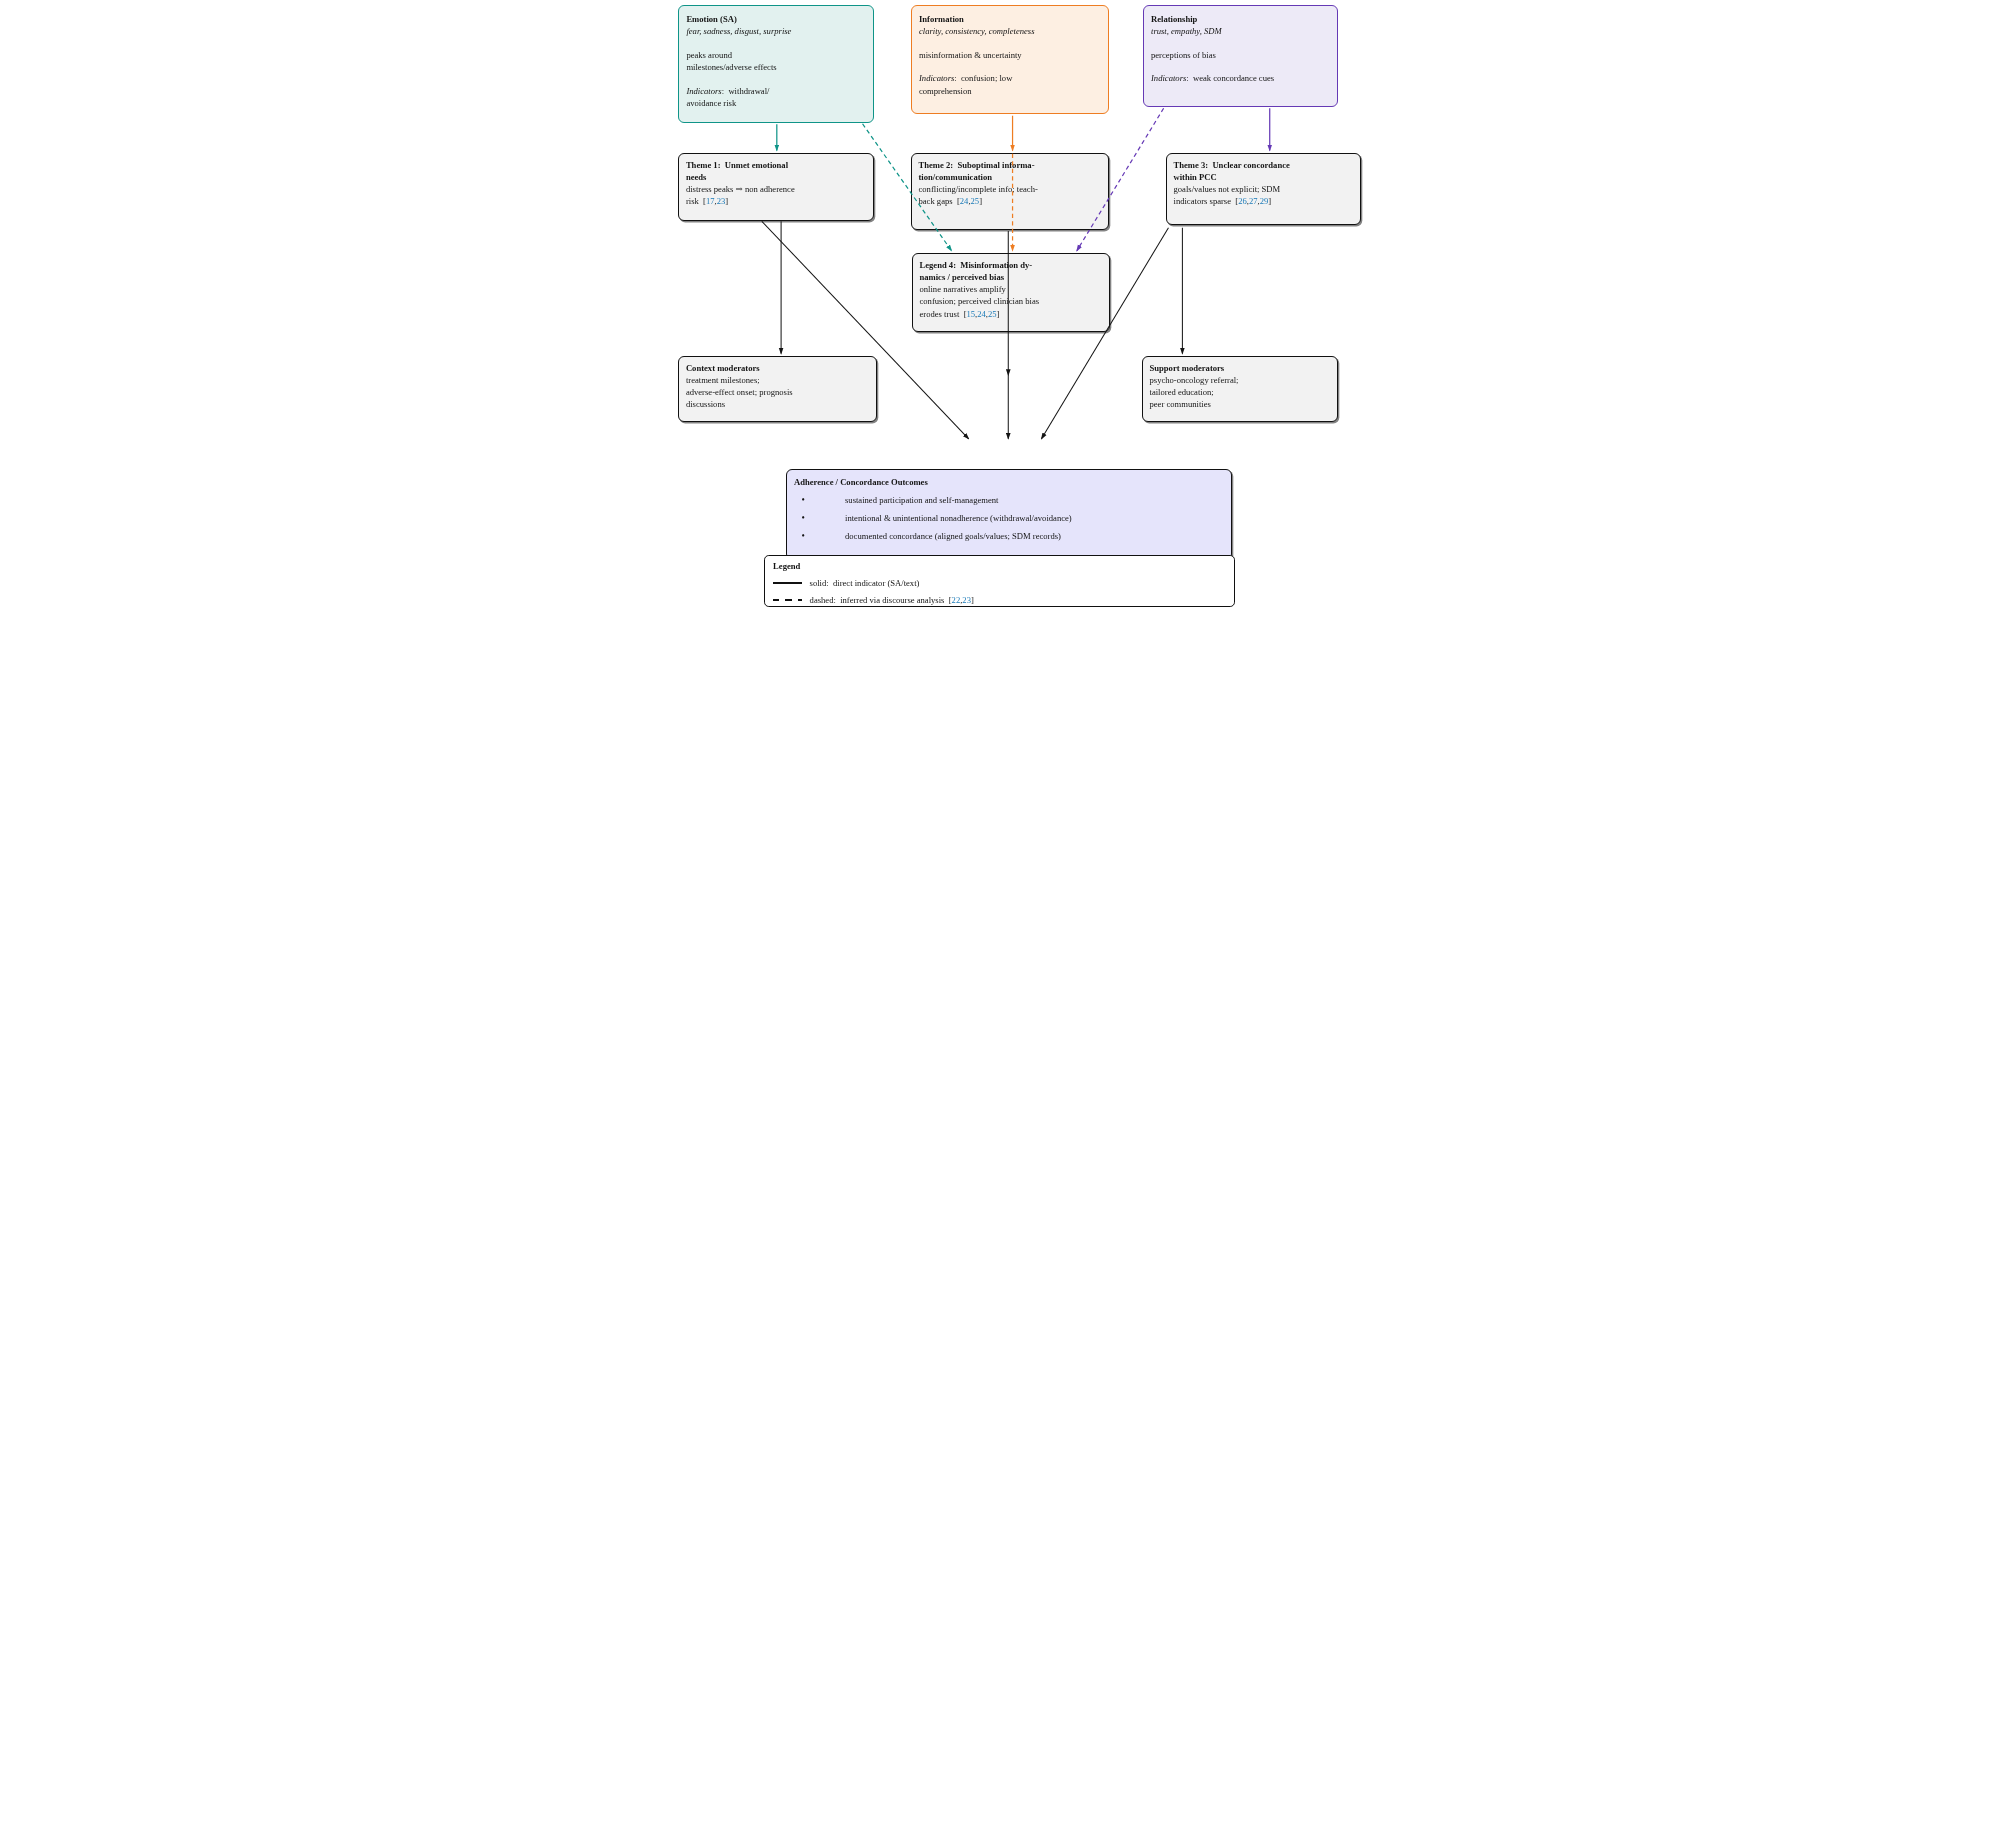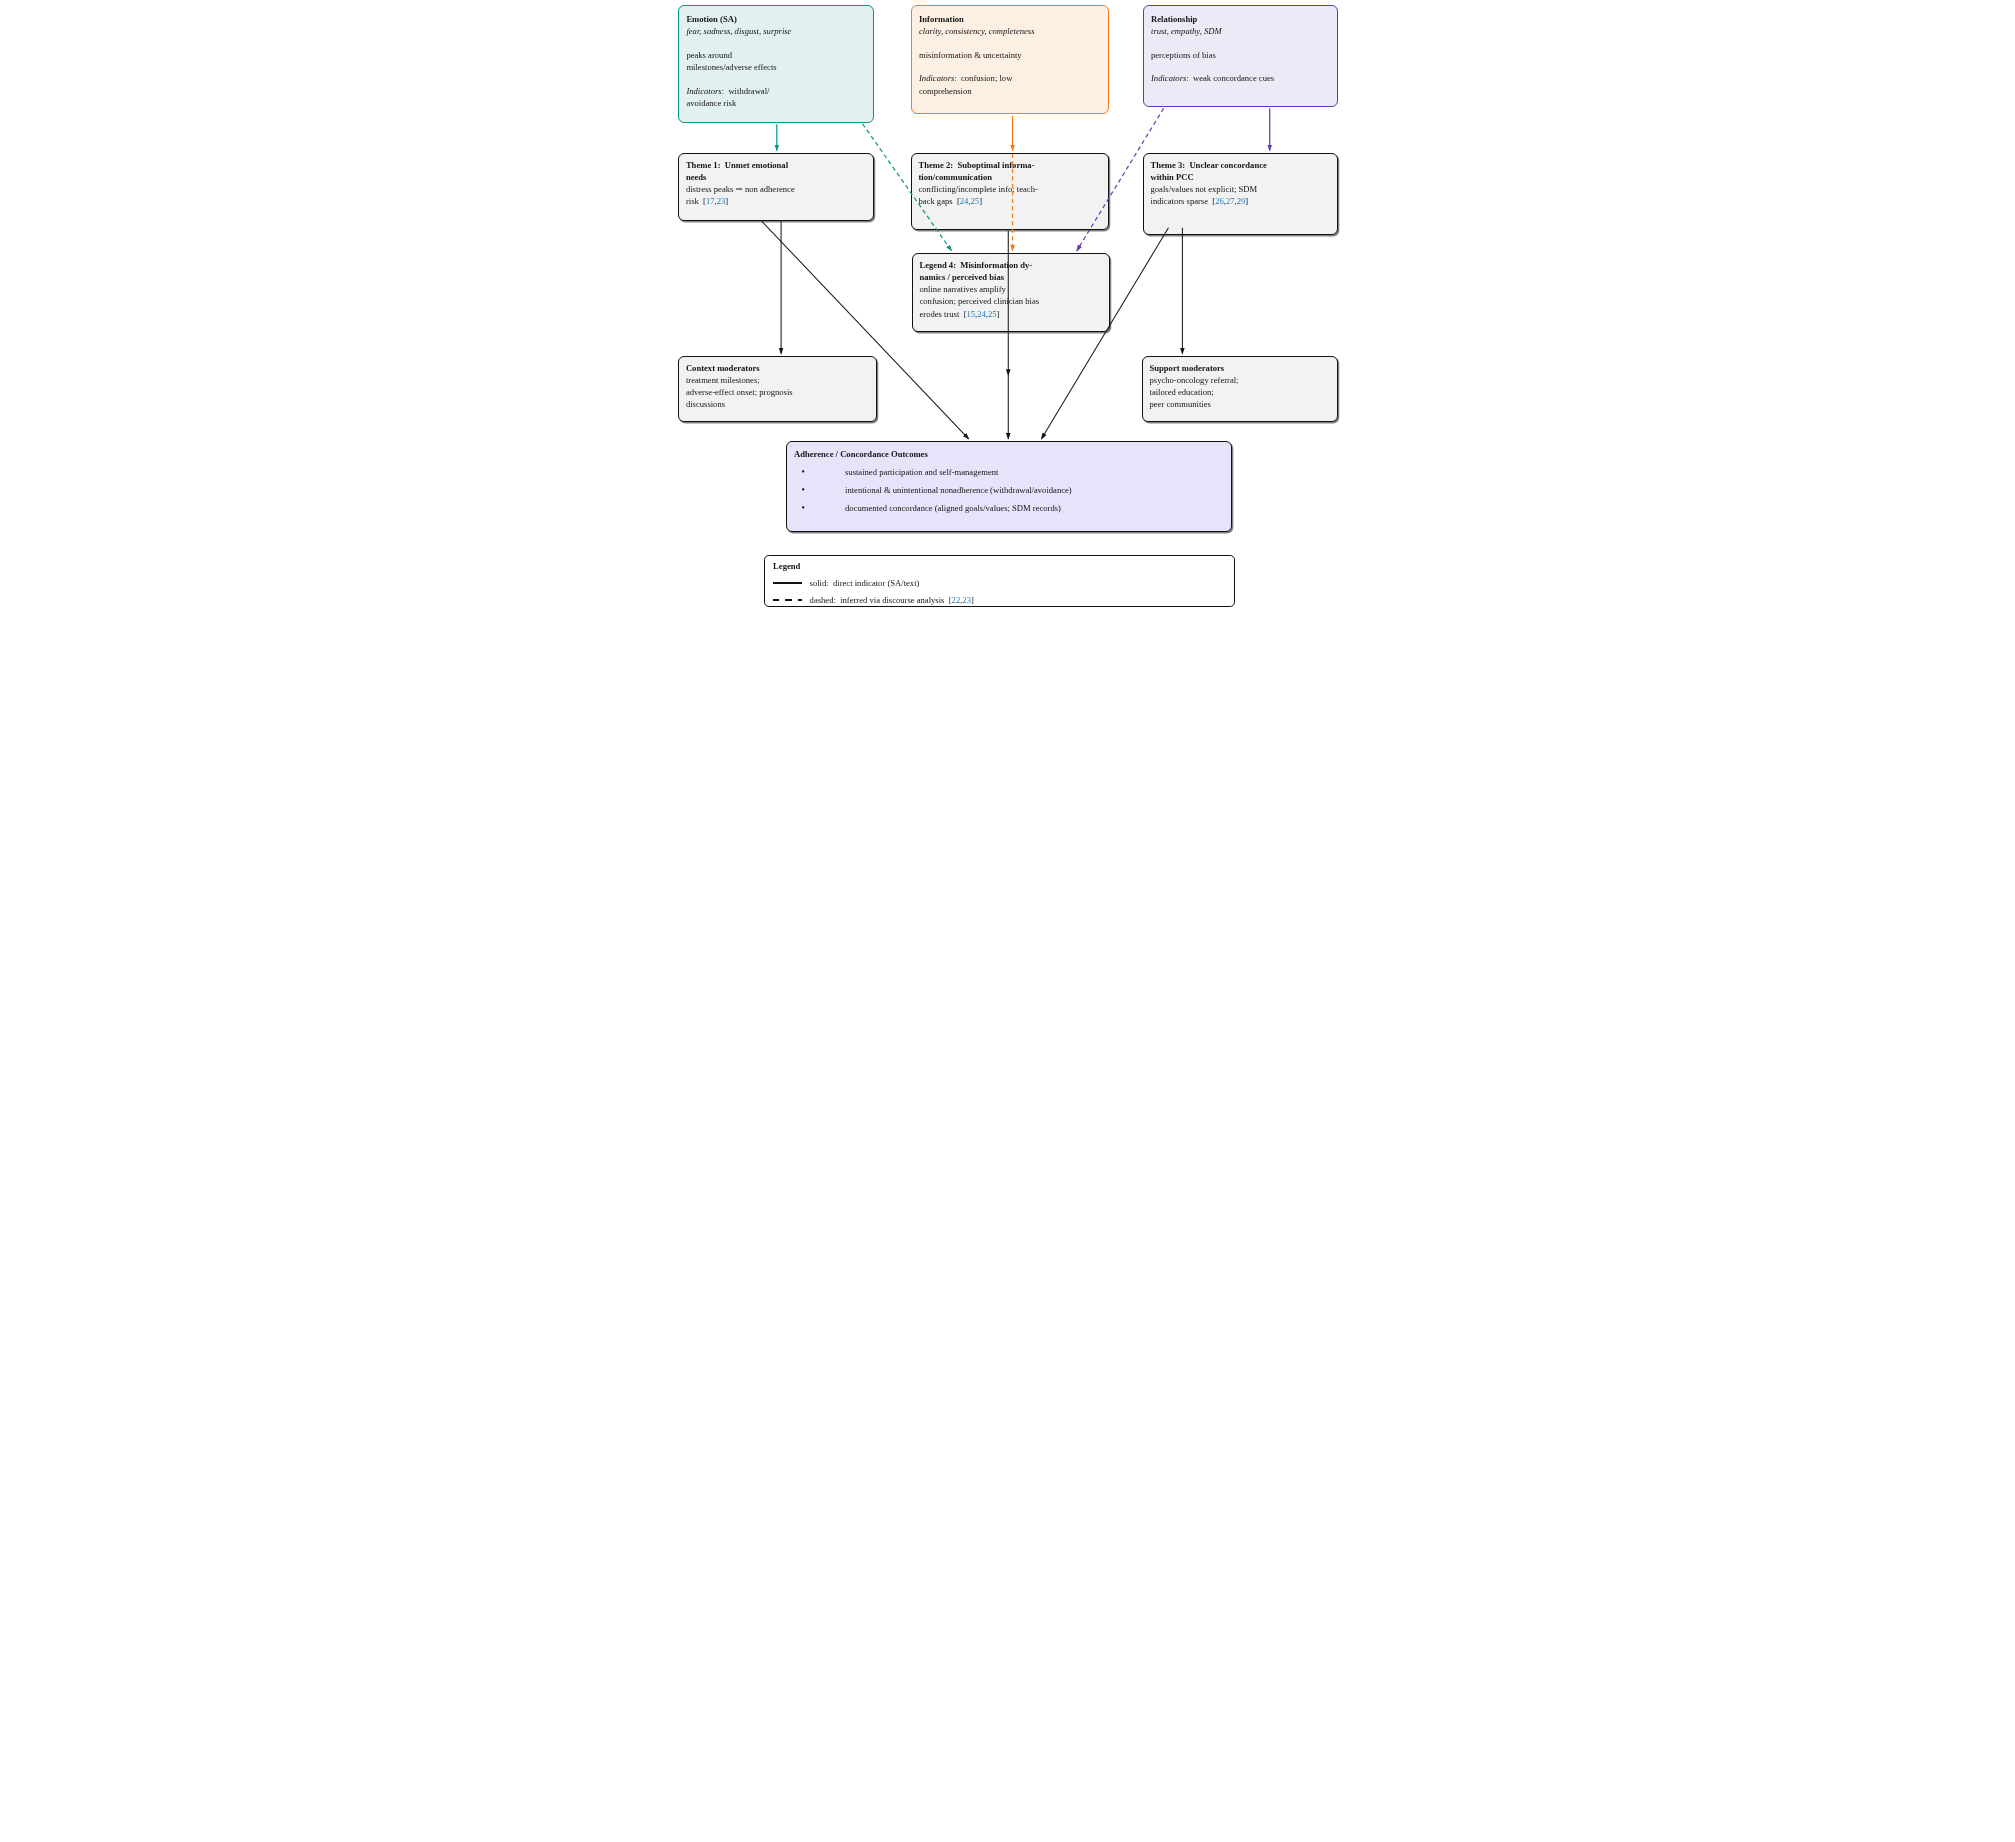--- a/index.html
+++ b/index.html
@@ -16,37 +16,37 @@
   .gap{height:11.8px;}
   .cite{color:#1c7bb8;}
   
   .src{border:1.9px solid;padding:6.4px 7.5px;}
   .src-teal{border-color:#0f9488;background:#e2f1ef;}
   .src-orange{border-color:#ee7d22;background:#fdefe2;}
   .src-purple{border-color:#6539b5;background:#edeaf7;}
   
   .theme{border:1.6px solid #111;background:#f2f2f2;box-shadow:1.3px 1.6px 0 rgba(30,30,30,.55);}
   
-  .outcome{border:1.6px solid #111;background:#e5e4fb;box-shadow:1.3px 1.6px 0 rgba(30,30,30,.55);padding:6.4px 7.5px;}
+  .outcome{border:1.6px solid #111;background:#e5e4fb;box-shadow:1.3px 1.6px 0 rgba(30,30,30,.55);padding:6.4px 7.5px;margin-top:28px;}
   .brow{position:relative;padding-left:51px;margin-top:5.9px;white-space:nowrap;}
   .bdot{position:absolute;left:7.5px;top:-1.1px;font-size:9.6px;}
   
   .legend{border:0.9px solid #111;background:#ffffff;border-radius:4.8px;padding:4.3px 8.6px;}
   .legend .ln.b{margin-bottom:2.1px;}
   .lrow{display:flex;align-items:center;margin-top:4.8px;white-space:nowrap;}
   .lsample{display:inline-block;width:29px;height:2.1px;margin-right:7.5px;flex:0 0 auto;}
   .lsample.solid{background:#111;}
   .lsample.dashed{background:repeating-linear-gradient(90deg,#111 0 6.4px,transparent 6.4px 12.3px);}
   
   #box-emotion     {left:6.4px;  top:5.4px;  width:196px; height:118px;}
   #box-information {left:239px; top:5.4px;  width:198px; height:109px;}
   #box-relationship{left:471px; top:5.4px;  width:195px; height:102px;}
   #box-theme1      {left:6.4px;  top:153px; width:196px; height:68px;}
   #box-theme2      {left:239px; top:153px; width:198px; height:77px;}
-  #box-theme3      {left:471px; top:153px; width:195px; height:82px;}
+  #box-theme3      {left:494px; top:153px; width:195px; height:72px;}
   #box-theme4      {left:240px; top:253px; width:198px; height:79px;}
   #box-context     {left:6.4px;  top:356px; width:199px; height:66px;}
   #box-support     {left:470px; top:356px; width:196px; height:66px;}
   #box-outcomes    {left:114px; top:441px; width:446px; height:91px;}
   #box-legend      {left:92px; top:555px;width:471px; height:52px;}
   #arrows{position:absolute;left:0;top:0;width:672px;height:614px;pointer-events:none;}
 </style>
 </head>
 <body>
 

